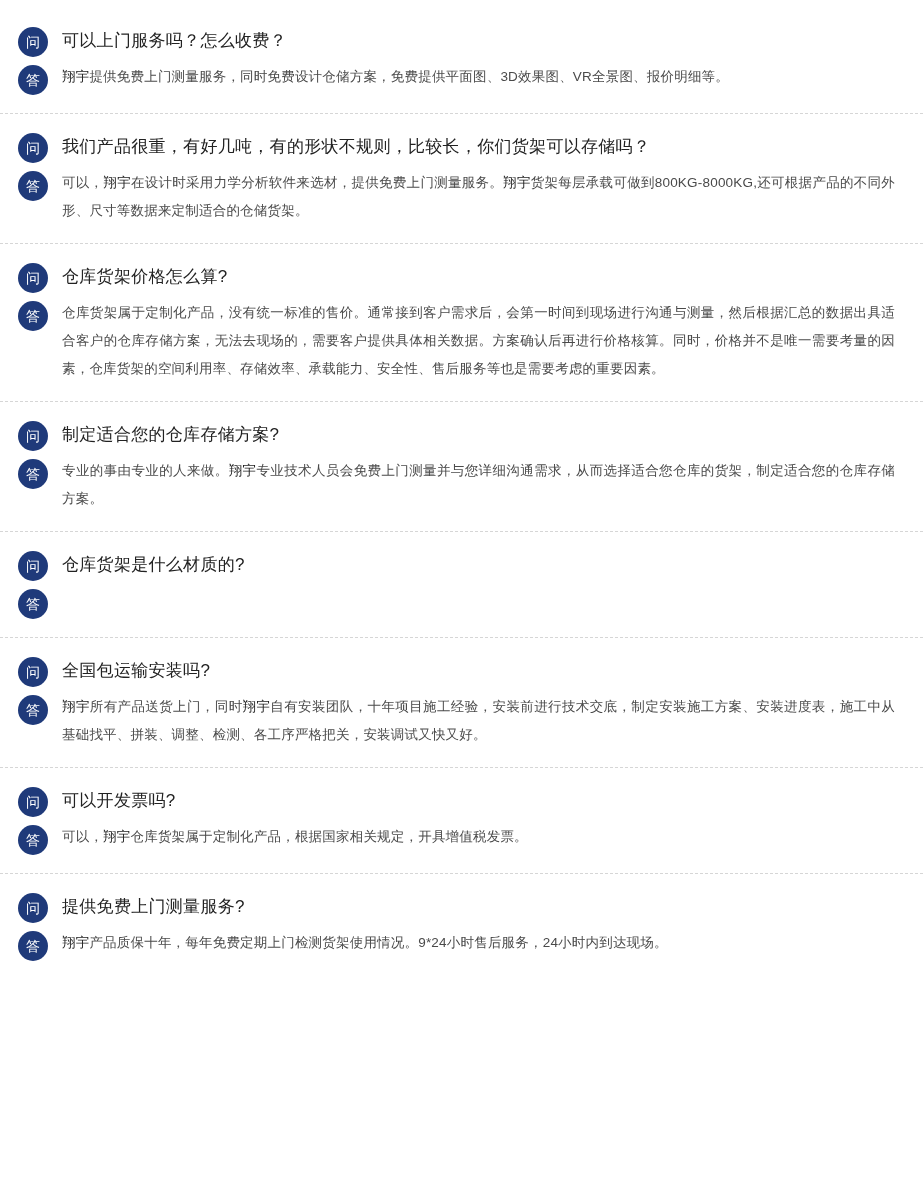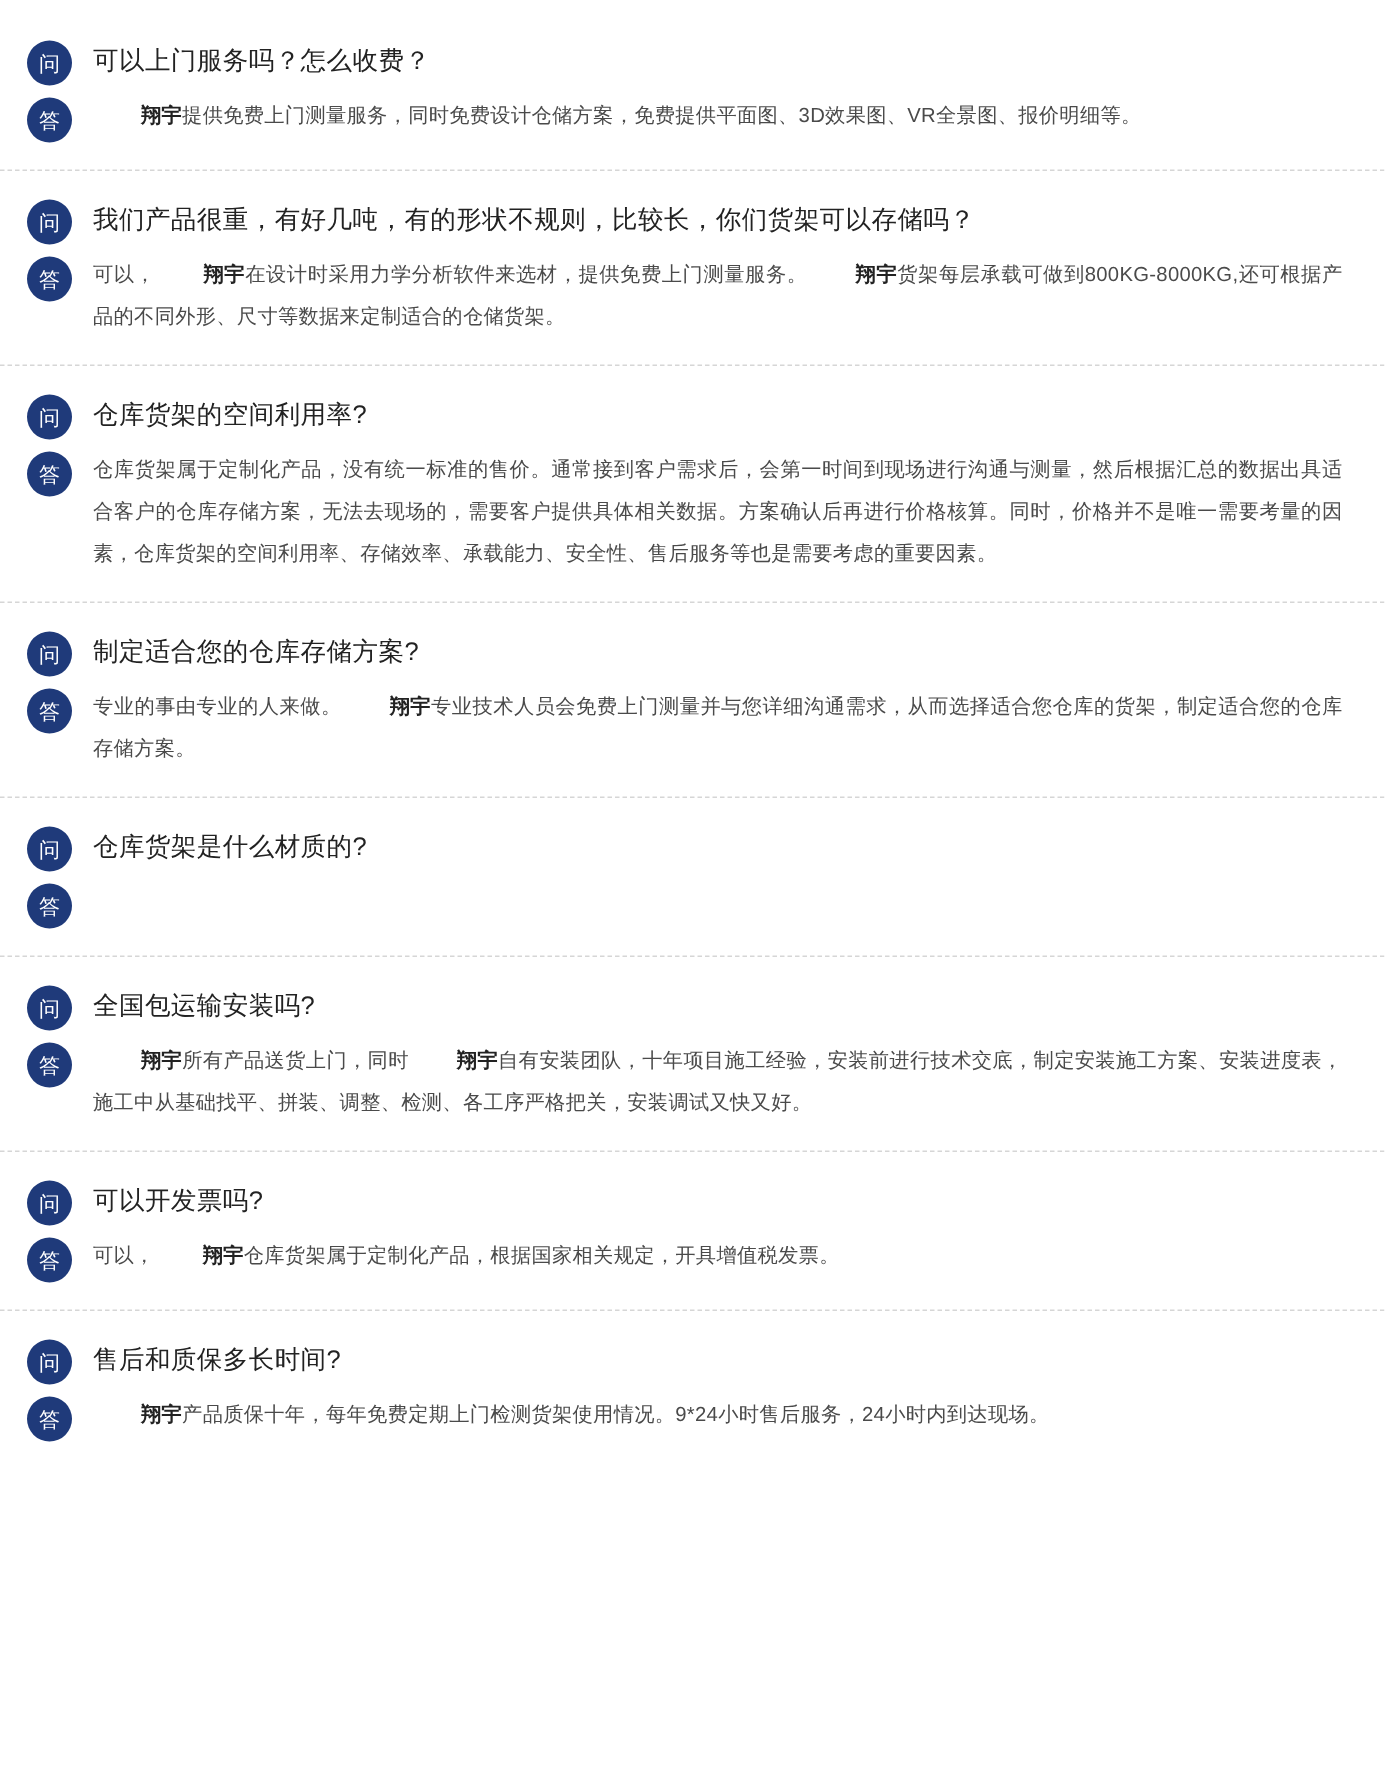--- a/index.html
+++ b/index.html
@@ -61,23 +61,22 @@
   }
   .a-text {
     font-size: 13.5px;
     color: #4a4a4a;
     line-height: 28px;
     letter-spacing: 0.2px;
     text-align: justify;
     padding-right: 6px;
   }
   .brand {
-    font-weight: bold;
+    font-weight: normal;
     color: #222222;
-    margin-left: 32px;
   }
   .spacer-top { height: 8px; }
 </style>
 </head>
 <body>
 
 <div class="spacer-top"></div>
 <div class="faq-list" id="faq-list">
     <div class="faq-item">
       <div class="qa-row question">
@@ -95,21 +94,21 @@
         <div class="q-text">我们产品很重，有好几吨，有的形状不规则，比较长，你们货架可以存储吗？</div>
       </div>
       <div class="qa-row answer">
         <span class="badge answer">答</span>
         <div class="a-text"><span>可以，</span><span class="brand">翔宇</span><span>在设计时采用力学分析软件来选材，提供免费上门测量服务。</span><span class="brand">翔宇</span><span>货架每层承载可做到800KG-8000KG,还可根据产品的不同外形、尺寸等数据来定制适合的仓储货架。</span></div>
       </div>
     </div>
     <div class="faq-item">
       <div class="qa-row question">
         <span class="badge">问</span>
-        <div class="q-text">仓库货架的空间利用率?</div>
+        <div class="q-text">仓库货架价格怎么算?</div>
       </div>
       <div class="qa-row answer">
         <span class="badge answer">答</span>
         <div class="a-text"><span>仓库货架属于定制化产品，没有统一标准的售价。通常接到客户需求后，会第一时间到现场进行沟通与测量，然后根据汇总的数据出具适合客户的仓库存储方案，无法去现场的，需要客户提供具体相关数据。方案确认后再进行价格核算。同时，价格并不是唯一需要考量的因素，仓库货架的空间利用率、存储效率、承载能力、安全性、售后服务等也是需要考虑的重要因素。</span></div>
       </div>
     </div>
     <div class="faq-item">
       <div class="qa-row question">
         <span class="badge">问</span>
         <div class="q-text">制定适合您的仓库存储方案?</div>
@@ -144,20 +143,20 @@
         <div class="q-text">可以开发票吗?</div>
       </div>
       <div class="qa-row answer">
         <span class="badge answer">答</span>
         <div class="a-text"><span>可以，</span><span class="brand">翔宇</span><span>仓库货架属于定制化产品，根据国家相关规定，开具增值税发票。</span></div>
       </div>
     </div>
     <div class="faq-item last">
       <div class="qa-row question">
         <span class="badge">问</span>
-        <div class="q-text">售后和质保多长时间?</div>
+        <div class="q-text">提供免费上门测量服务?</div>
       </div>
       <div class="qa-row answer">
         <span class="badge answer">答</span>
         <div class="a-text"><span class="brand">翔宇</span><span>产品质保十年，每年免费定期上门检测货架使用情况。9*24小时售后服务，24小时内到达现场。</span></div>
       </div>
     </div>
   </div>
 
 </body></html>

